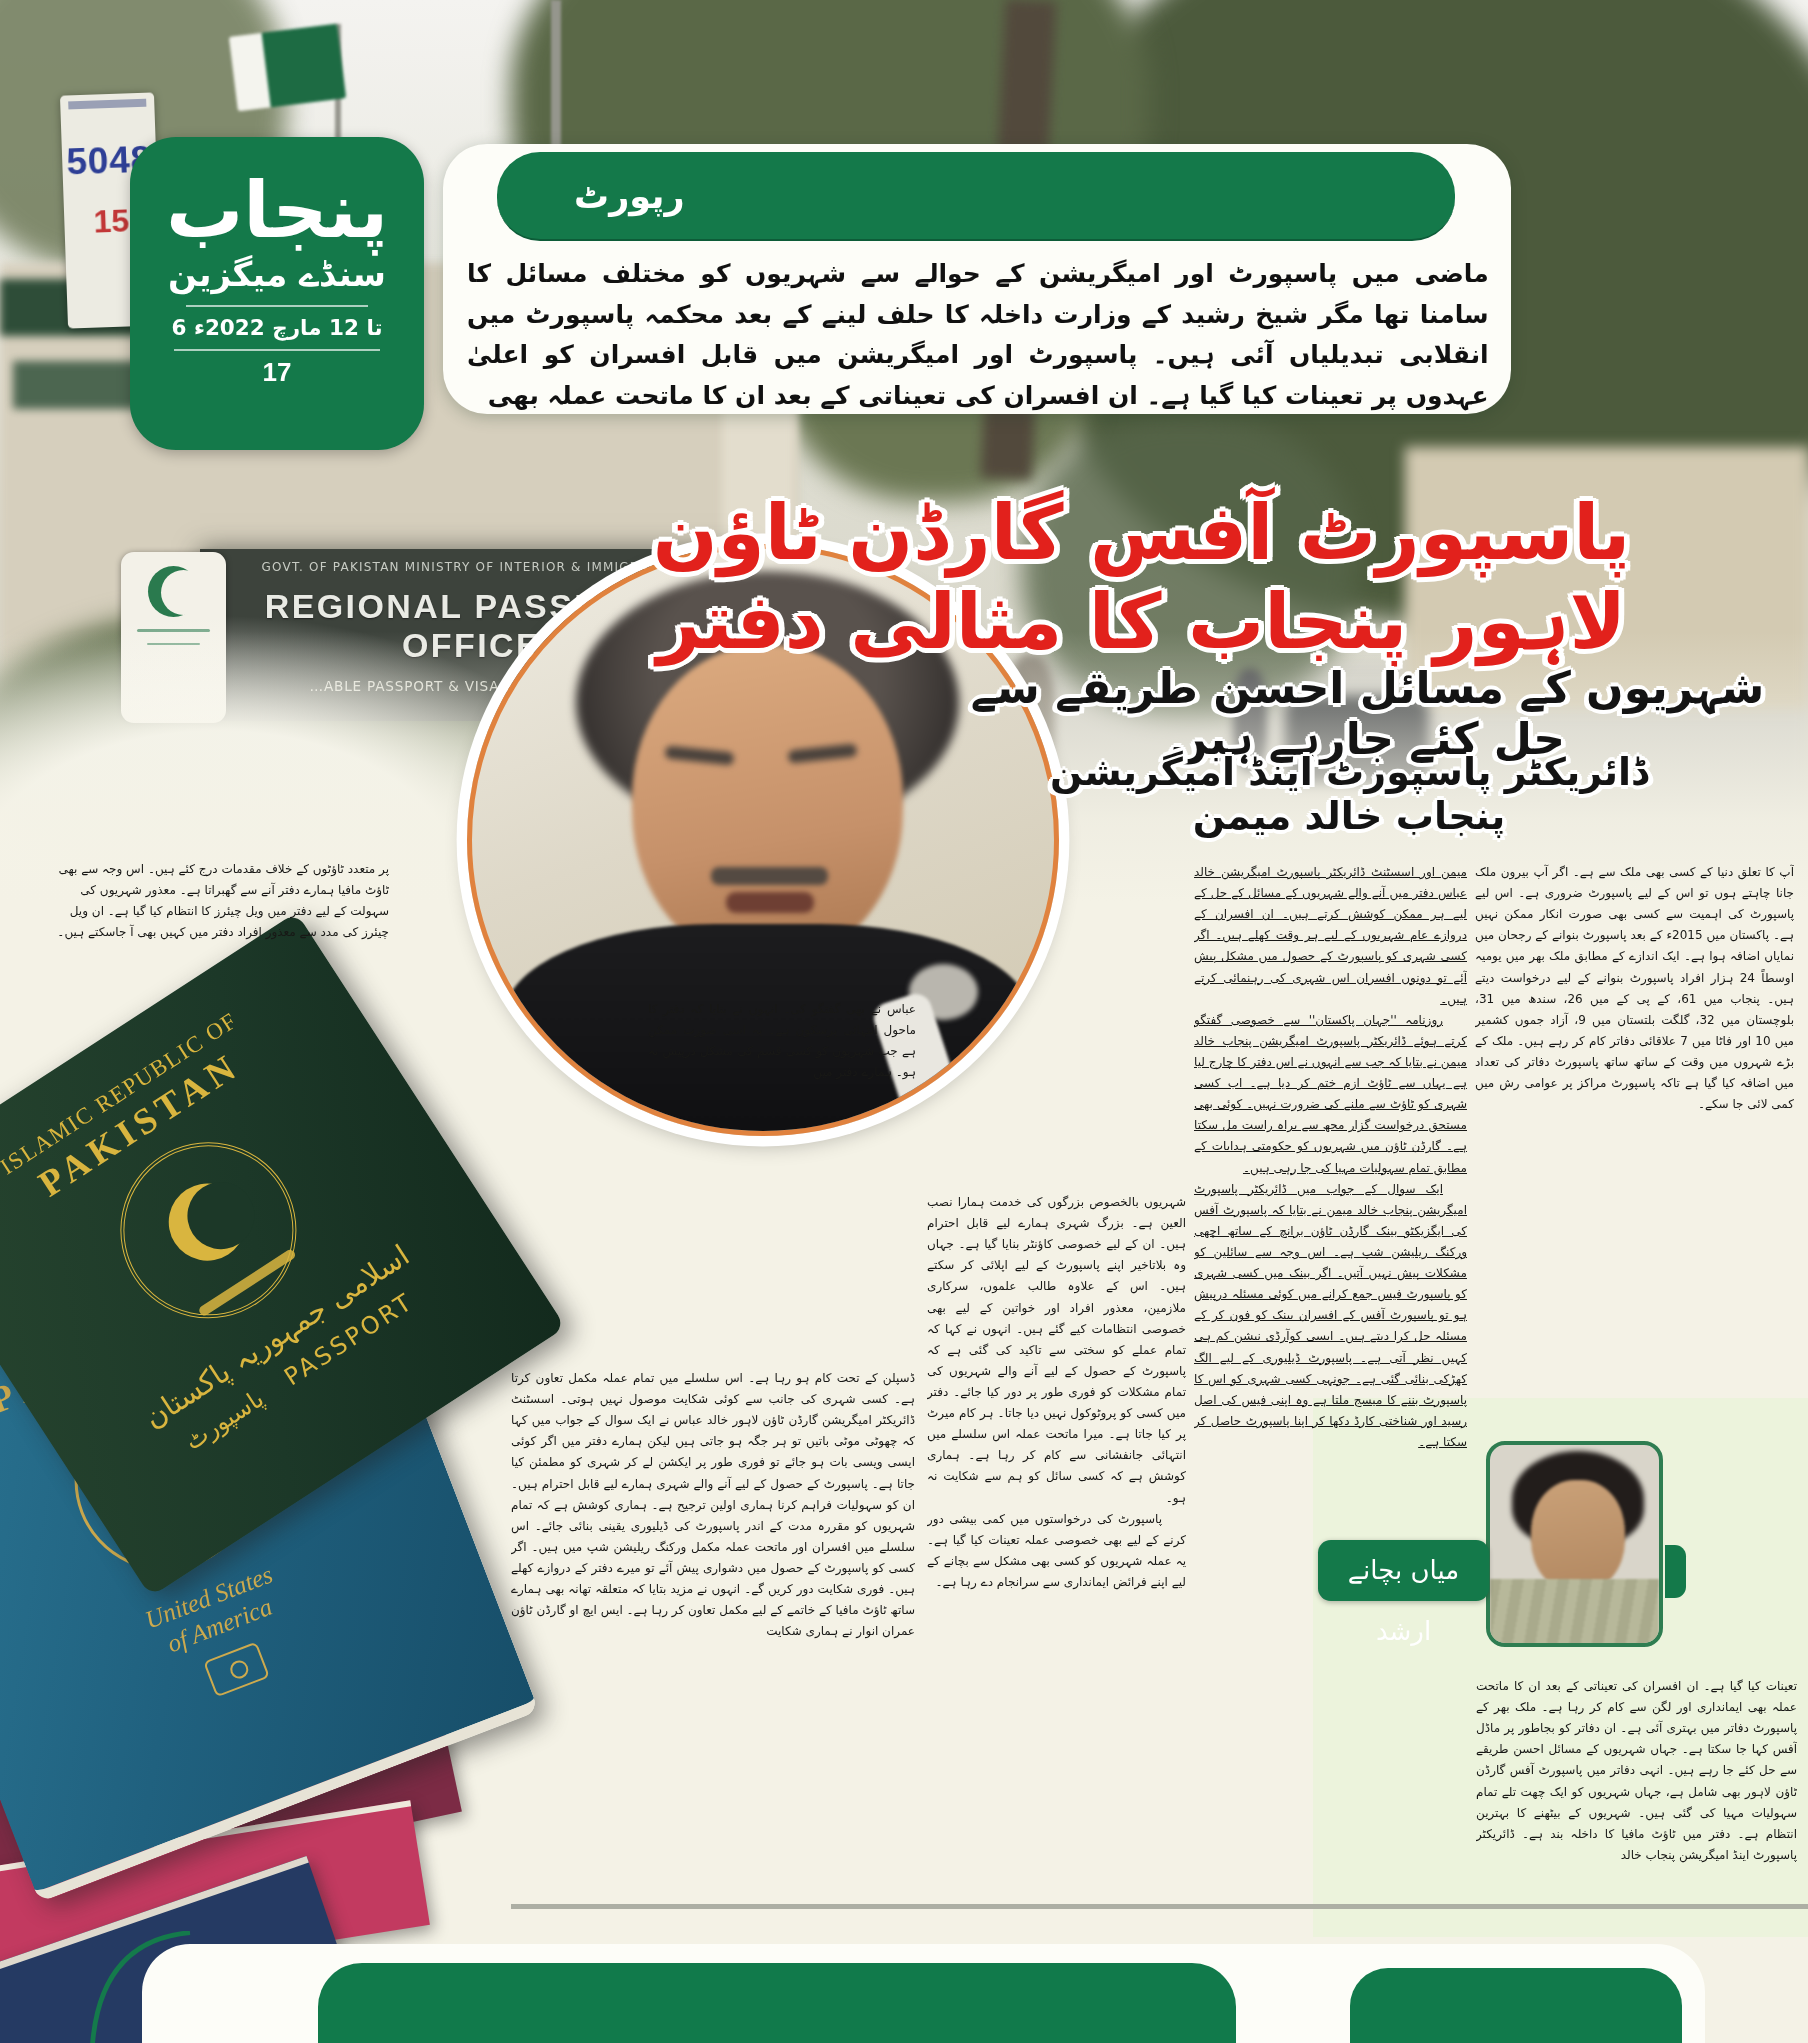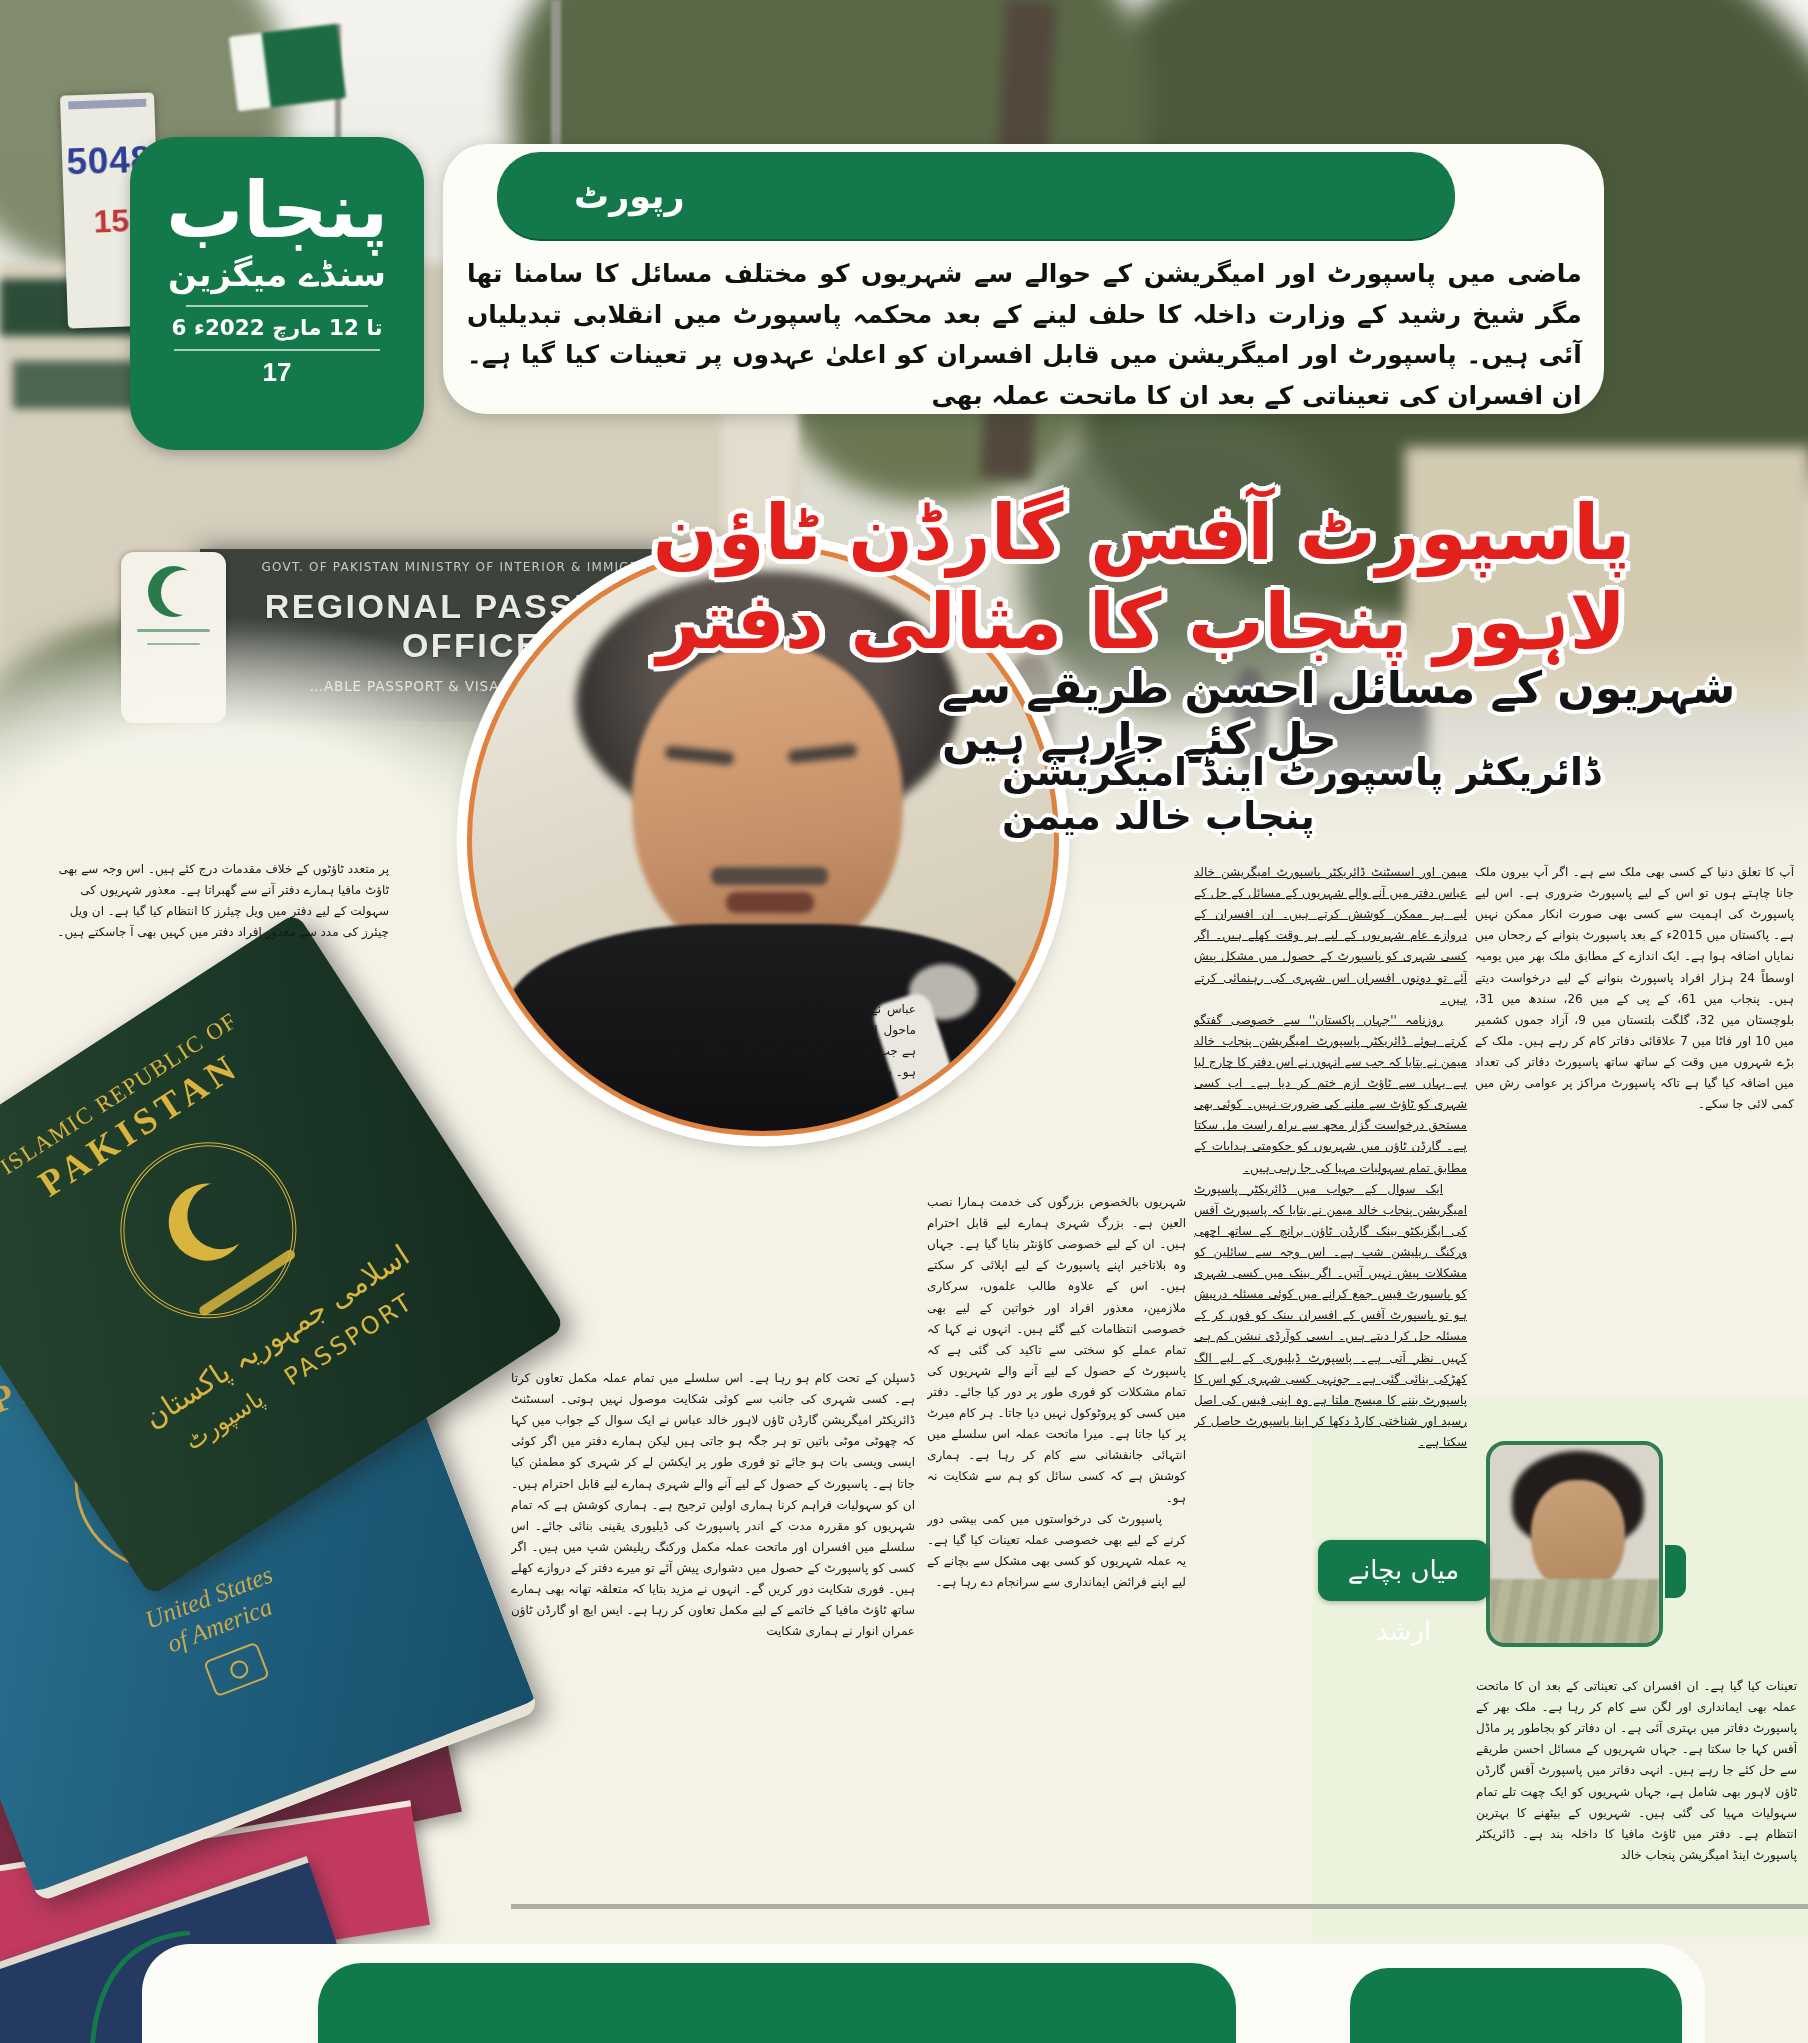--- a/index.html
+++ b/index.html
@@ -43,37 +43,37 @@
   .masthead{left:130px;top:137px;width:294px;height:313px;background:#14794A;border-radius:46px;
             color:#fff;text-align:center;box-shadow:0 3.2px 12.8px rgba(0,0,0,.25);z-index:6;}
   .masthead .t1{margin-top:35px;font-size:77px;font-weight:bold;line-height:1.0;}
   .masthead .t2{margin-top:4.8px;font-size:34px;font-weight:bold;}
   .masthead .rule{width:62%;height:1.6px;background:rgba(255,255,255,.65);margin:11.2px auto 8px;}
   .masthead .t3{font-size:21.5px;font-weight:bold;}
   .masthead .rule2{width:70%;height:1.6px;background:rgba(255,255,255,.65);margin:9.6px auto 6.4px;}
   .masthead .t4{font-size:26px;font-weight:bold;font-family:"Liberation Sans",sans-serif;}
 
   
-  .report-box{left:443px;top:144px;width:1161px;height:270px;background:#FDFDF8;border-radius:44px;
+  .report-box{left:443px;top:144px;width:1068px;height:270px;background:#FDFDF8;border-radius:44px;
               box-shadow:0 3.2px 14.4px rgba(30,60,40,.25);z-index:5;}
   .kicker-pill{position:absolute;left:54px;top:8px;width:958px;height:89px;background:#14794A;
                border-radius:43px;color:#fff;border-bottom:2.4px solid #0d5c38;}
   .kicker-pill span{display:block;padding-left:77px;line-height:88px;font-size:35px;font-weight:bold;}
   .intro{position:absolute;right:22.3px;left:24px;top:110px;direction:rtl;color:#111;
          font-weight:bold;font-size:25px;line-height:1.62;text-align:justify;}
   .intro-last{position:absolute;left:24px;right:22.3px;top:201px;direction:rtl;color:#111;
          font-weight:bold;font-size:25px;text-align:center;}
 
   
   .headline{left:551px;top:488px;width:1181px;height:160px;z-index:5;direction:rtl;text-align:center;
             font-size:76px;font-weight:bold;color:#E2211C;
             text-shadow:4.8px 0 0 #fff,-4.8px 0 0 #fff,0 4.8px 0 #fff,0 -4.8px 0 #fff,
                         3.2px 3.2px 0 #fff,-3.2px 3.2px 0 #fff,3.2px -3.2px 0 #fff,-3.2px -3.2px 0 #fff,
                         5.6px 2.4px 0 #fff,-5.6px 2.4px 0 #fff,5.6px -2.4px 0 #fff,-5.6px -2.4px 0 #fff;}
-  .whiteline{direction:rtl;text-align:left;color:#141414;font-weight:bold;z-index:5;
+  .whiteline{direction:rtl;text-align:center;color:#141414;font-weight:bold;z-index:5;
             text-shadow:4px 0 0 #fff,-4px 0 0 #fff,0 4px 0 #fff,0 -4px 0 #fff,
                         2.4px 2.4px 0 #fff,-2.4px 2.4px 0 #fff,2.4px -2.4px 0 #fff,-2.4px -2.4px 0 #fff,
                         4.8px 1.6px 0 #fff,-4.8px 1.6px 0 #fff;}
   .sub1{left:942px;top:662px;width:851px;font-size:44px;}
   .sub2{left:1002px;top:750px;width:694px;font-size:38px;}
 
   
   .portrait{left:467px;top:544px;width:592px;height:592px;border-radius:50%;overflow:hidden;
             border:5.6px solid #E0823E;box-shadow:0 0 0 10.4px #FFFFFF,0 8px 21px rgba(0,0,0,.3);
             background:linear-gradient(160deg,#efece2 0%,#ded8c8 45%,#cfc6ae 100%);z-index:4;}

